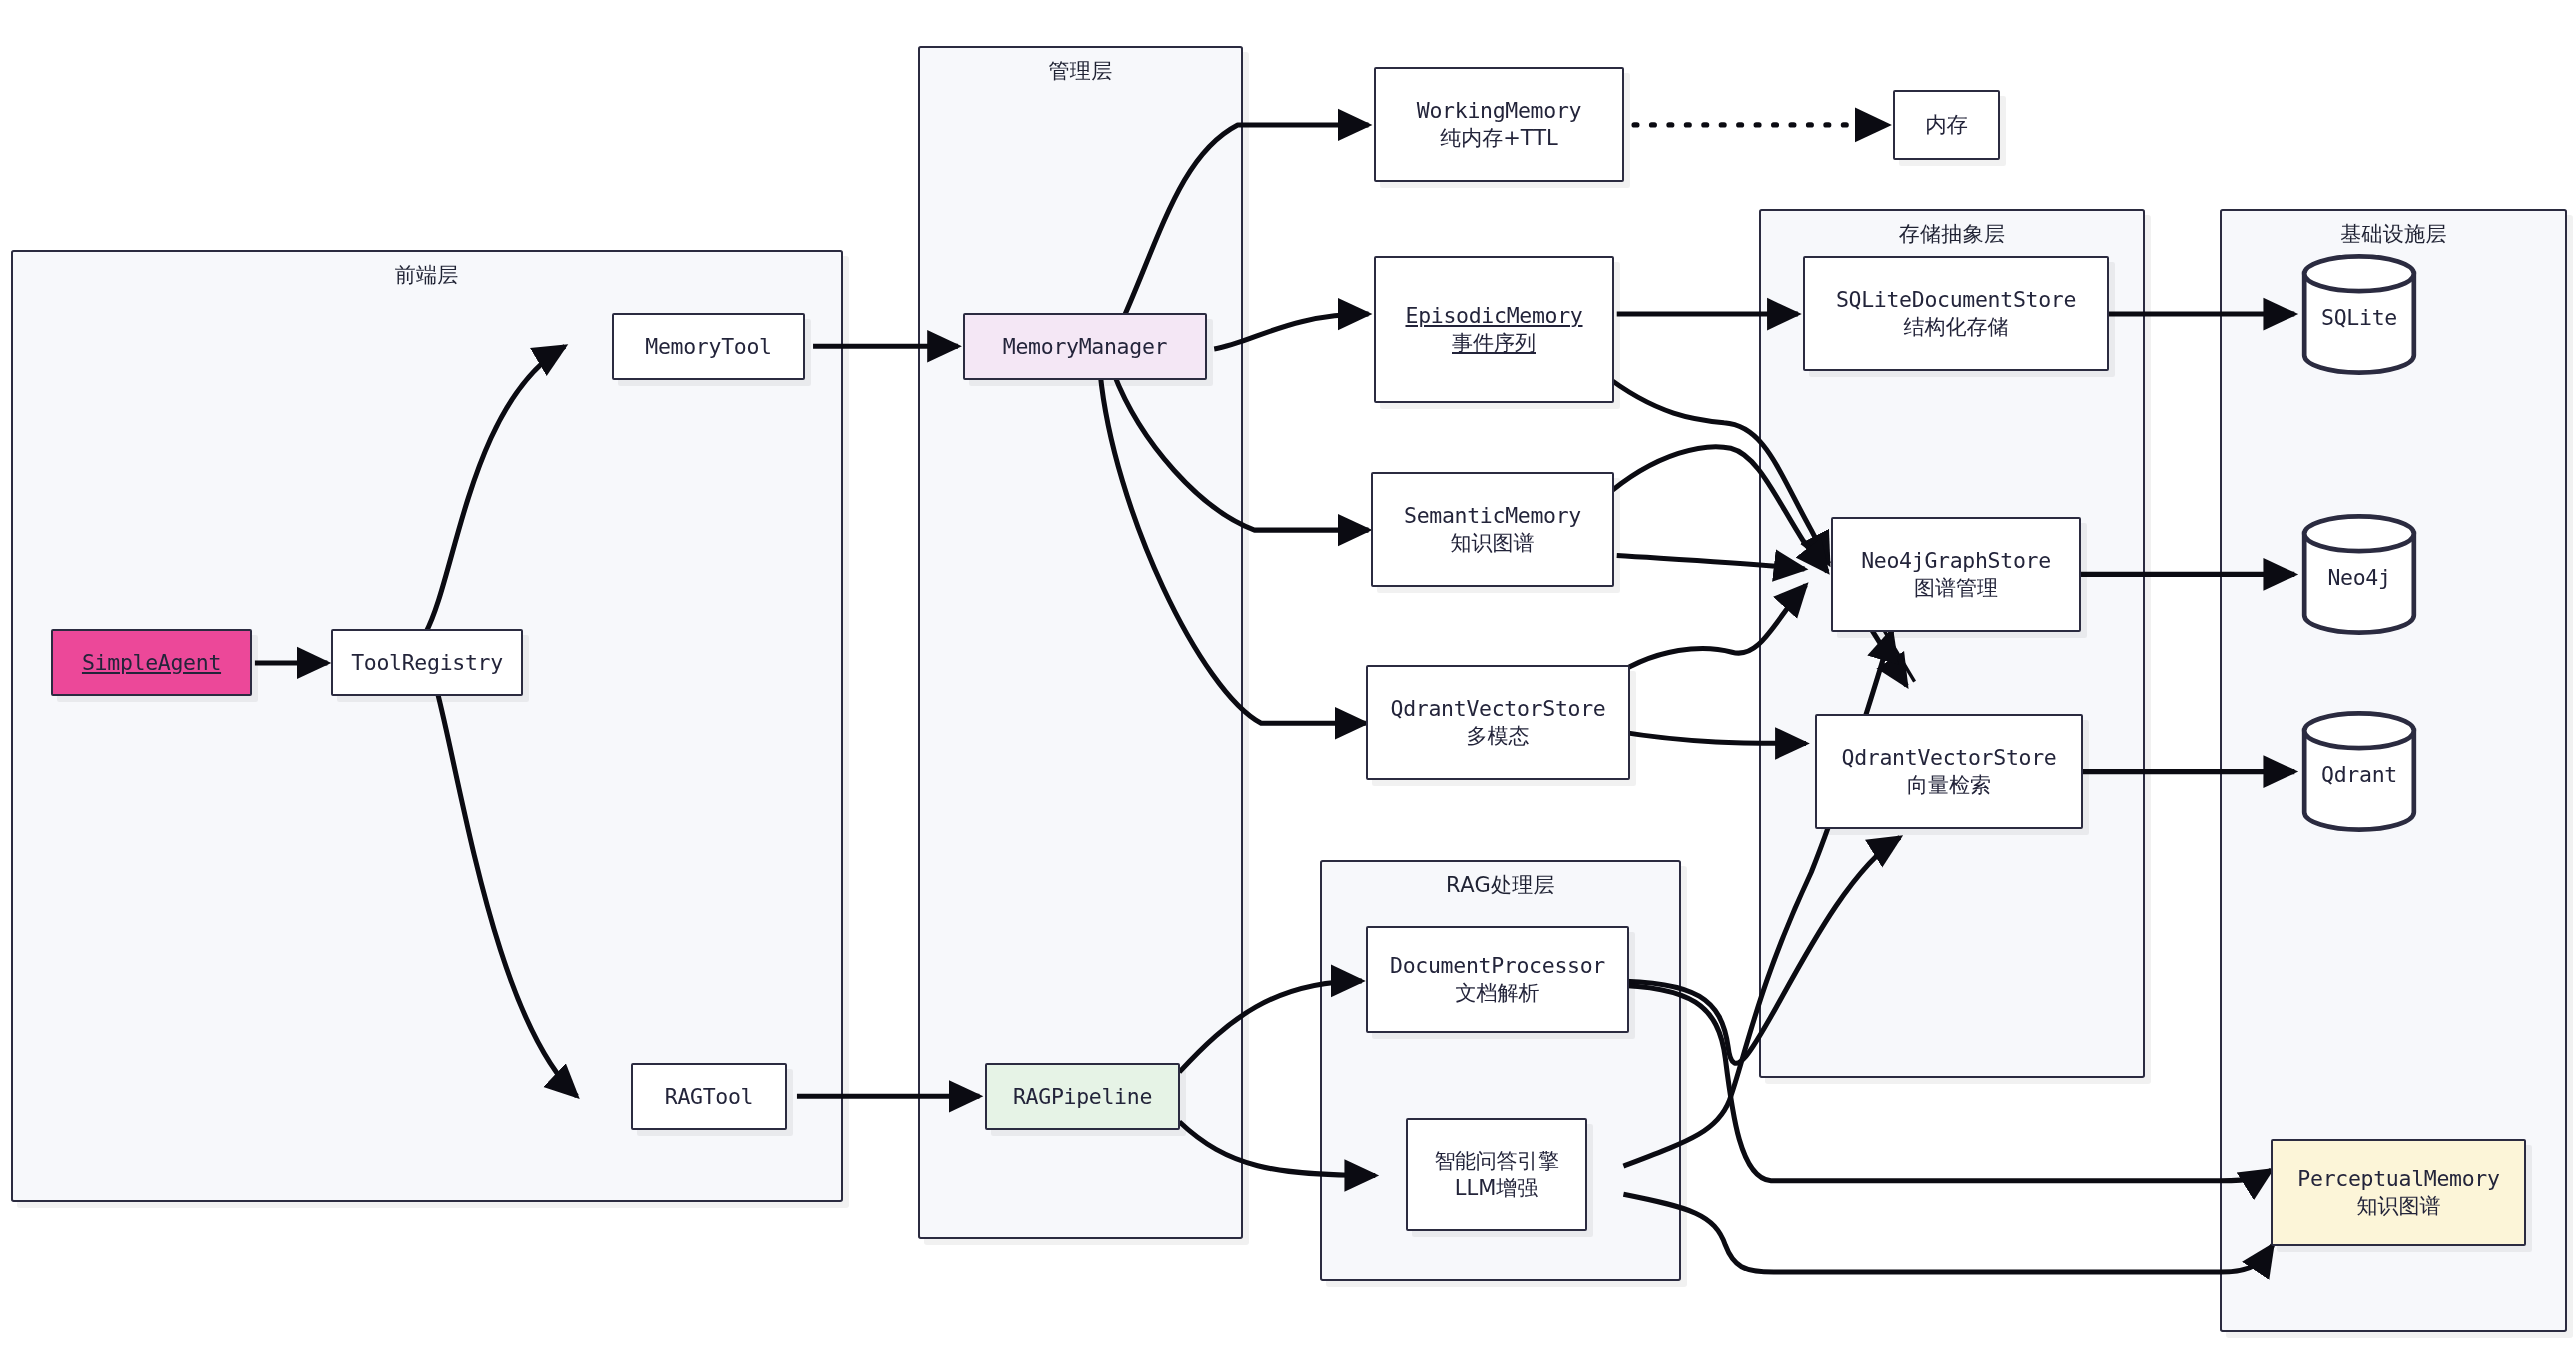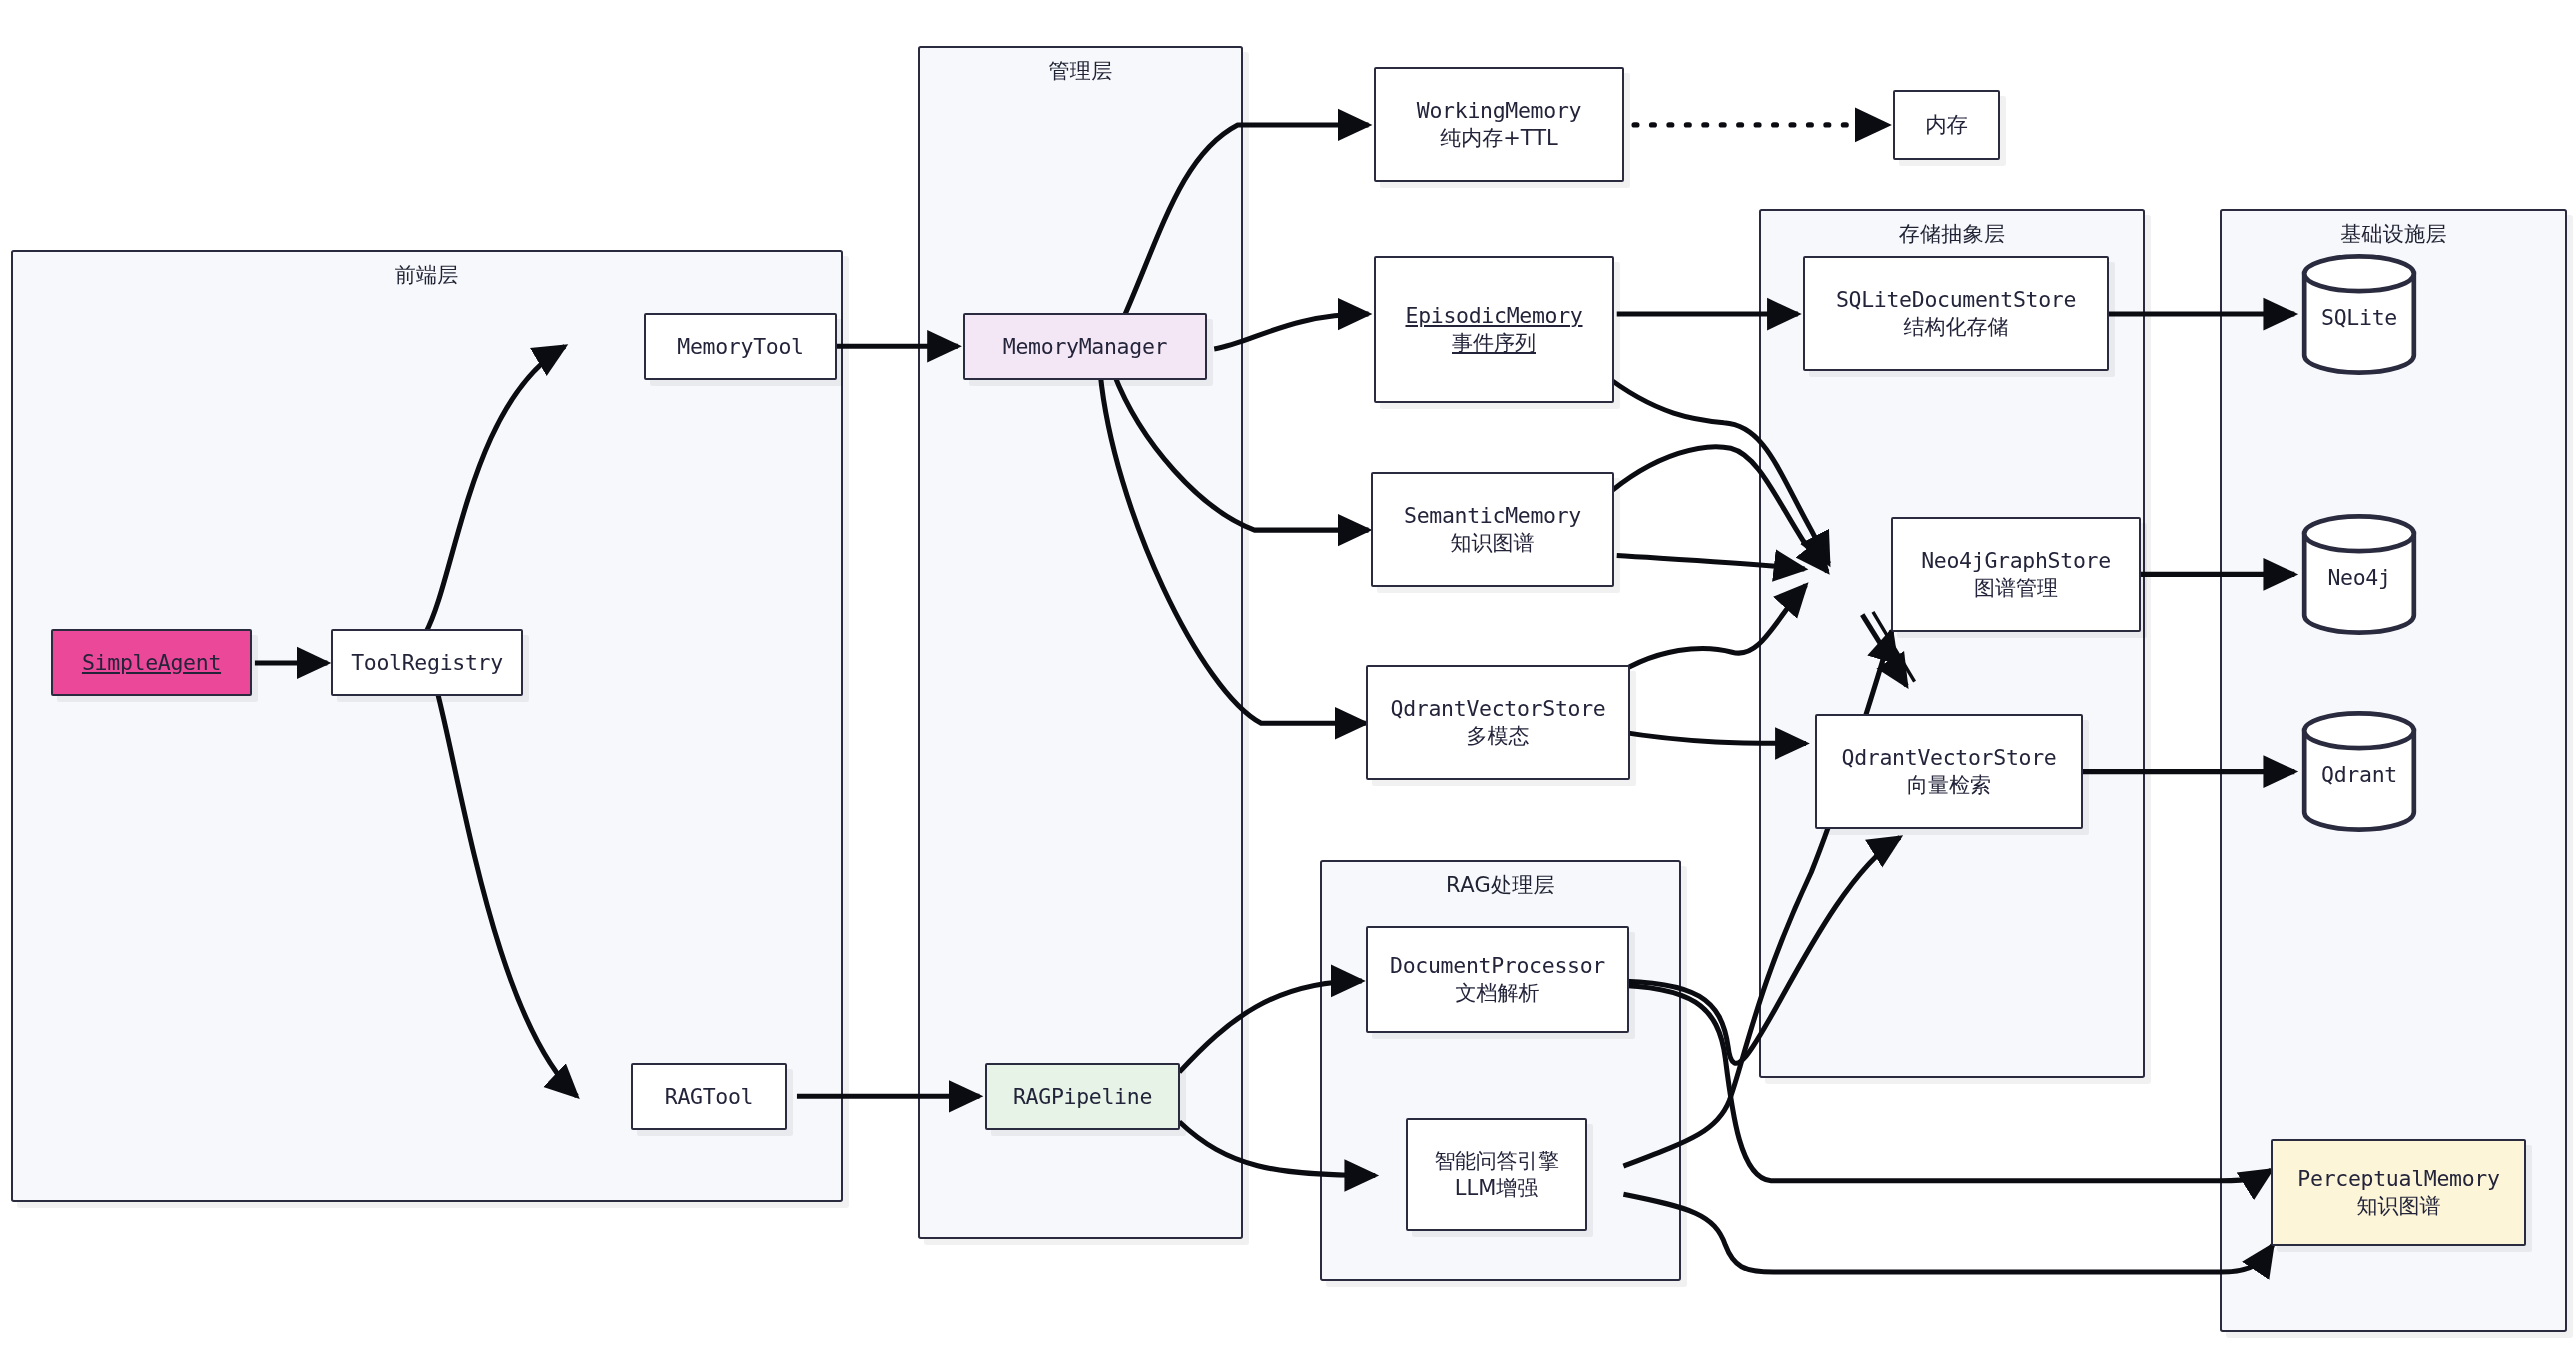--- a/index.html
+++ b/index.html
@@ -126,21 +126,21 @@
   </svg>
 
   <div class="node single fill-blue" style="left:51px;top:629px;width:201px;height:67px;">
     <div class="l1">SimpleAgent</div>
   </div>
 
   <div class="node single" style="left:331px;top:629px;width:192px;height:67px;">
     <div class="l1">ToolRegistry</div>
   </div>
 
-  <div class="node single" style="left:612px;top:313px;width:193px;height:67px;margin-left:32px;">
+  <div class="node single" style="left:612px;top:313px;width:193px;height:67px;">
     <div class="l1">MemoryTool</div>
   </div>
 
   <div class="node single" style="left:631px;top:1063px;width:156px;height:67px;">
     <div class="l1">RAGTool</div>
   </div>
 
   <div class="node single fill-purple" style="left:963px;top:313px;width:244px;height:67px;">
     <div class="l1">MemoryManager</div>
   </div>
@@ -181,21 +181,21 @@
   <div class="node cjk" style="left:1406px;top:1118px;width:181px;height:113px;">
     <div class="l1">智能问答引擎</div>
     <div class="l2">LLM增强</div>
   </div>
 
   <div class="node" style="left:1803px;top:256px;width:306px;height:115px;">
     <div class="l1">SQLiteDocumentStore</div>
     <div class="l2">结构化存储</div>
   </div>
 
-  <div class="node" style="left:1891px;top:517px;width:250px;height:115px;">
+  <div class="node" style="left:1831px;top:517px;width:250px;height:115px;">
     <div class="l1">Neo4jGraphStore</div>
     <div class="l2">图谱管理</div>
   </div>
 
   <div class="node" style="left:1815px;top:714px;width:268px;height:115px;">
     <div class="l1">QdrantVectorStore</div>
     <div class="l2">向量检索</div>
   </div>
 
   <div class="node fill-cream" style="left:2271px;top:1139px;width:255px;height:107px;">

